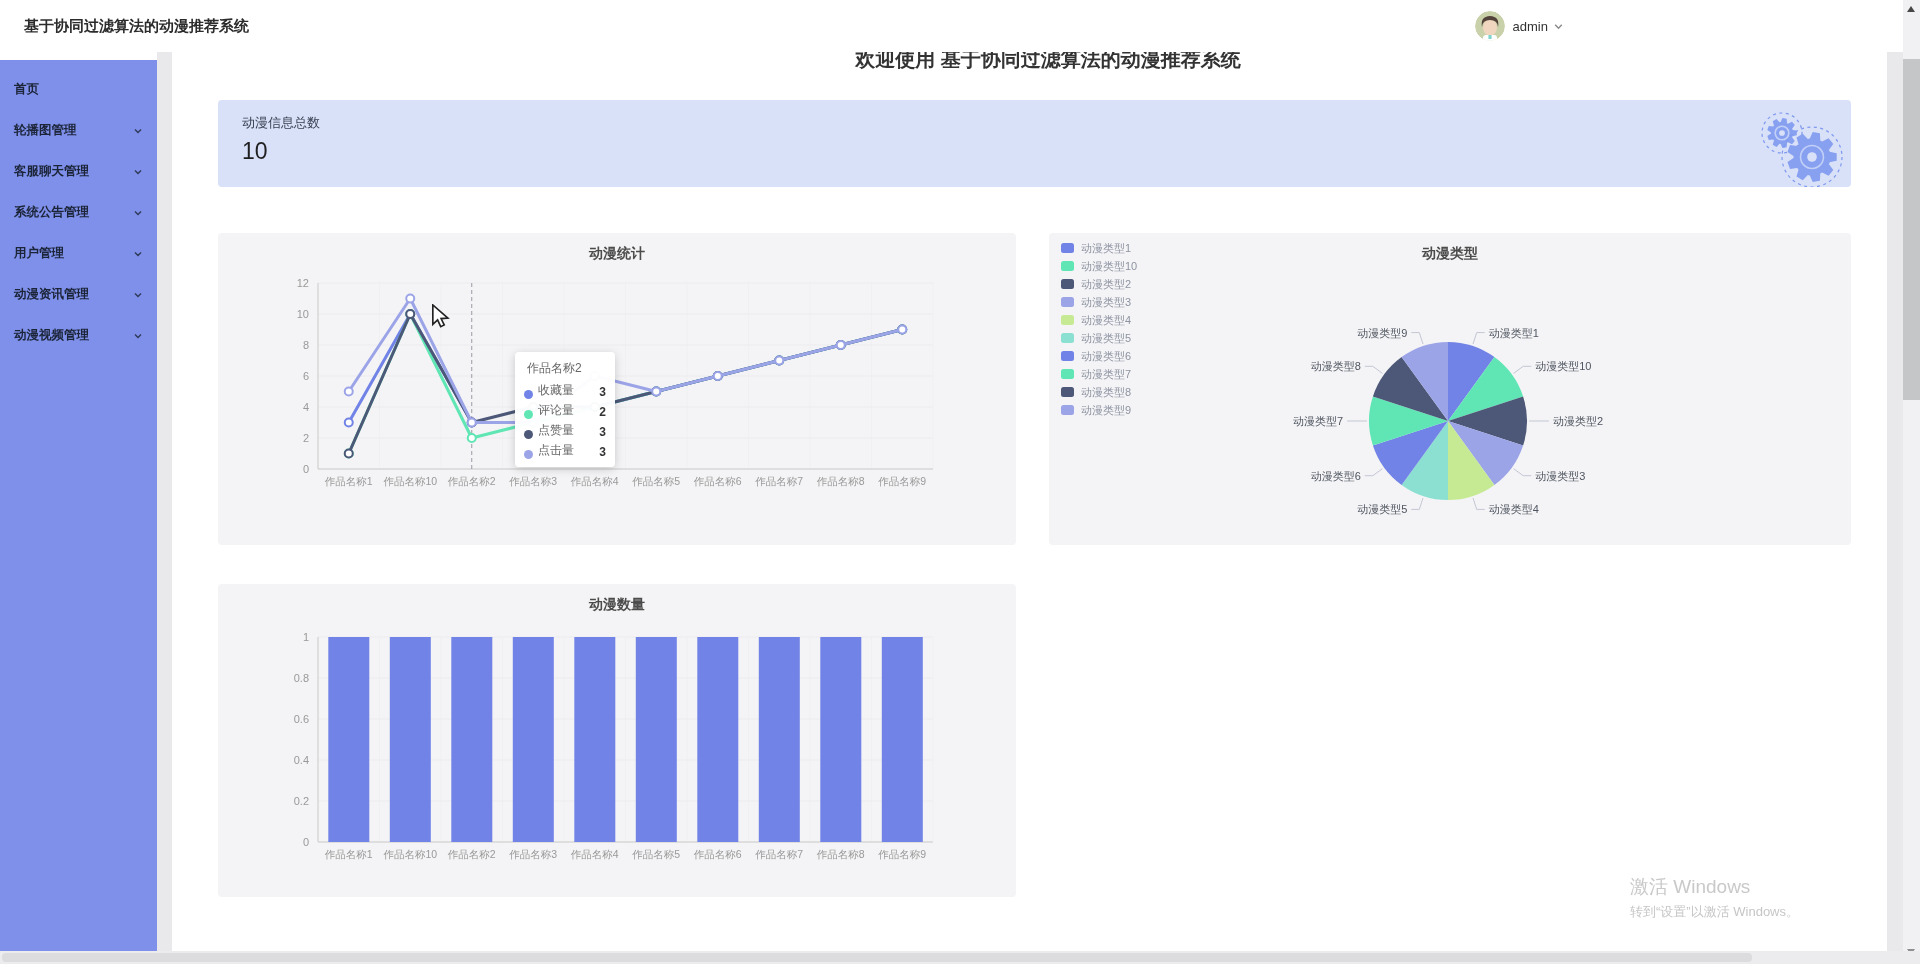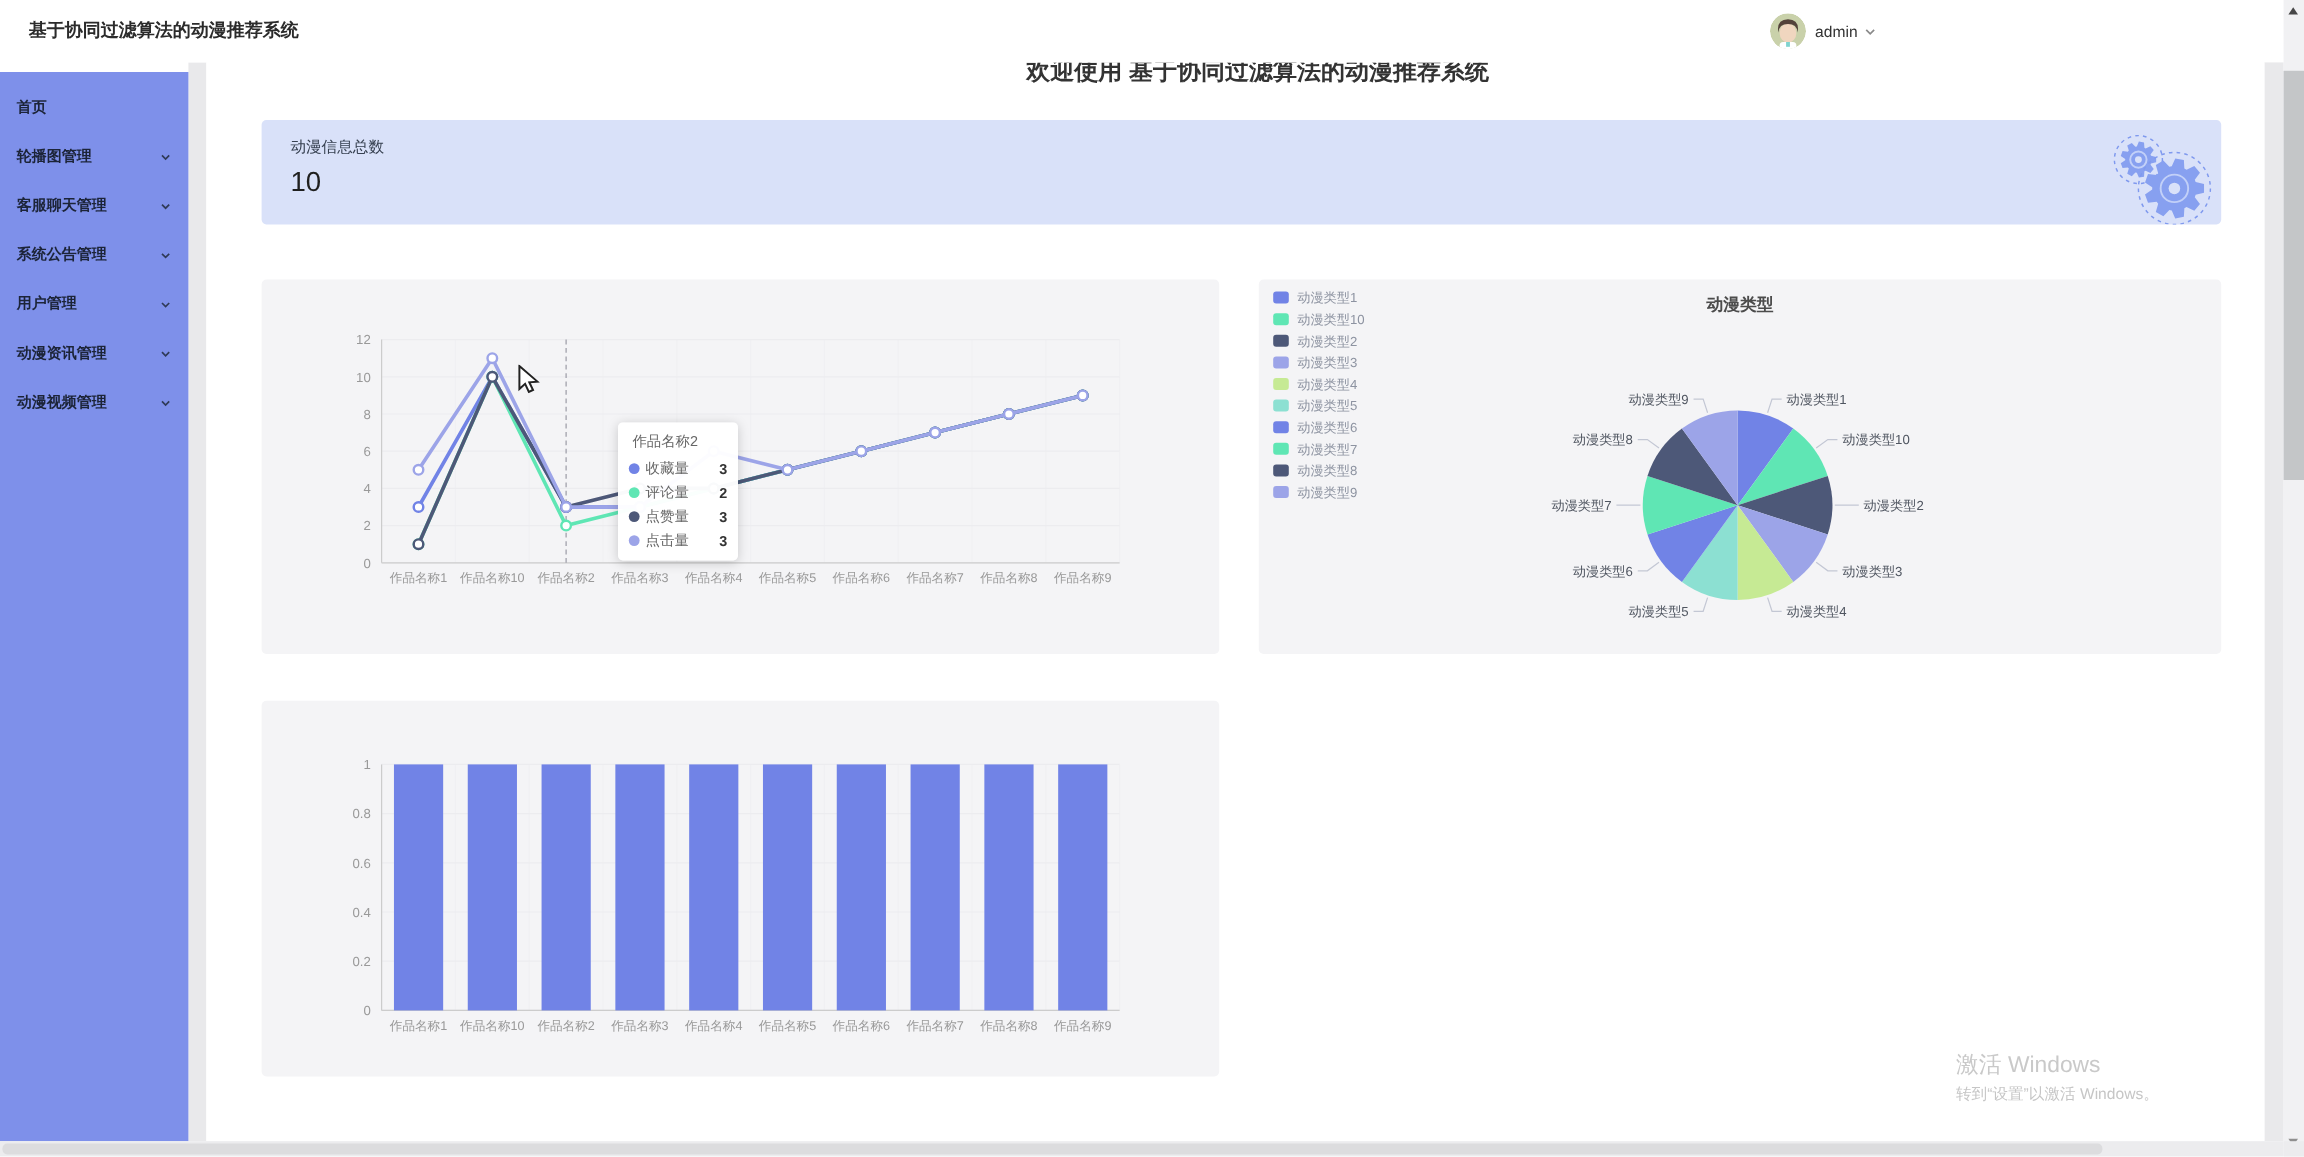--- a/index.html
+++ b/index.html
@@ -33,21 +33,21 @@
   .card-line{left:46px;top:181px;width:798px;height:312px;}
   .card-pie{left:877px;top:181px;width:802px;height:312px;}
   .card-bar{left:46px;top:532px;width:798px;height:313px;}
   .chart-title{position:absolute;top:12px;left:0;width:100%;text-align:center;font-size:14px;font-weight:700;color:#4c4c4c;}
   .chart-svg{position:absolute;left:0;top:0;}
   svg text{font-family:"Liberation Sans","DejaVu Sans",sans-serif;}
   
   .tooltip{position:absolute;left:297px;top:119px;width:82px;background:rgba(255,255,255,.97);border-radius:4px;
            box-shadow:0 2px 10px rgba(0,0,0,.18);padding:8px 9px;z-index:10;}
   .tt-title{font-size:12px;color:#666;margin-bottom:5px;padding-left:3px;}
-  .tt-row{display:flex;align-items:center;margin-top:3px;font-size:12px;color:#666;}
+  .tt-row{display:flex;align-items:flex-end;margin-top:3px;font-size:12px;color:#666;}
   .tt-dot{width:9px;height:9px;border-radius:50%;margin-right:5px;flex:none;}
   .tt-val{margin-left:auto;font-weight:700;color:#333;}
   
   .pie-legend{position:absolute;left:12px;top:6px;}
   .lg-row{display:flex;align-items:center;height:18px;cursor:pointer;}
   .lg-swatch{width:13px;height:10px;border-radius:2.5px;flex:none;}
   .lg-label{margin-left:7px;font-size:11px;color:#8d93a1;}
   
   .watermark{position:absolute;left:1458px;top:822px;color:#c9c9c9;}
   .wm1{font-size:19px;}
@@ -150,20 +150,21 @@
           <circle cx="47" cy="33" r="6.82" fill="none" stroke="#c2d0f8" stroke-width="1.6"></circle>
           <circle cx="47" cy="33" r="2.8600000000000003" fill="#d9e1f9"></circle>
           <circle cx="77" cy="57" r="30" fill="none" stroke="#7f99ee" stroke-width="1.2" stroke-dasharray="3,3.5"></circle>
           <path d="M94.7,51.7 L101.7,53.3 L101.7,60.7 L94.7,62.3 L94.0,64.3 L98.3,70.1 L93.6,75.7 L87.1,72.5 L85.3,73.5 L84.9,80.7 L77.7,82.0 L74.8,75.4 L72.8,75.0 L67.8,80.2 L61.5,76.6 L63.5,69.7 L62.2,68.1 L55.0,68.9 L52.5,62.0 L58.5,58.0 L58.5,56.0 L52.5,52.0 L55.0,45.1 L62.2,45.9 L63.5,44.3 L61.5,37.4 L67.8,33.8 L72.8,39.0 L74.8,38.6 L77.7,32.0 L84.9,33.3 L85.3,40.5 L87.1,41.5 L93.6,38.3 L98.3,43.9 L94.0,49.7 Z" fill="#87a0f0"></path>
           <circle cx="77" cy="57" r="11.47" fill="none" stroke="#c2d0f8" stroke-width="1.6"></circle>
           <circle cx="77" cy="57" r="4.8100000000000005" fill="#d9e1f9"></circle>
         </svg>
     </section>
 
     <section class="card card-line">
+      <div class="chart-title">动漫统计</div>
       <svg class="chart-svg" id="lineChart" width="798" height="312">
           <line x1="100" y1="50" x2="100" y2="236" stroke="#f0f0f3" stroke-width="1"></line>
           <line x1="161.5" y1="50" x2="161.5" y2="236" stroke="#f0f0f3" stroke-width="1"></line>
           <line x1="223" y1="50" x2="223" y2="236" stroke="#f0f0f3" stroke-width="1"></line>
           <line x1="284.5" y1="50" x2="284.5" y2="236" stroke="#f0f0f3" stroke-width="1"></line>
           <line x1="346" y1="50" x2="346" y2="236" stroke="#f0f0f3" stroke-width="1"></line>
           <line x1="407.5" y1="50" x2="407.5" y2="236" stroke="#f0f0f3" stroke-width="1"></line>
           <line x1="469" y1="50" x2="469" y2="236" stroke="#f0f0f3" stroke-width="1"></line>
           <line x1="530.5" y1="50" x2="530.5" y2="236" stroke="#f0f0f3" stroke-width="1"></line>
           <line x1="592" y1="50" x2="592" y2="236" stroke="#f0f0f3" stroke-width="1"></line>
@@ -338,20 +339,21 @@
           <path d="M399,188 L323.9,163.6 A79,79 0 0 1 352.6,124.1 Z" fill="#4d5878"></path>
           <polyline points="333.5,140.4 323.8,133.3 315.8,133.3" fill="none" stroke="#c3c7d4" stroke-width="1"></polyline>
           <text x="311.76141952312986" y="137.3359715368" text-anchor="end" fill="#4f5560" font-size="11">动漫类型8</text>
           <path d="M399,188 L352.6,124.1 A79,79 0 0 1 399.0,109.0 Z" fill="#9ca4e8"></path>
           <polyline points="374.0,111.0 370.3,99.6 362.3,99.6" fill="none" stroke="#c3c7d4" stroke-width="1"></polyline>
           <text x="358.26141952312986" y="103.55174398455073" text-anchor="end" fill="#4f5560" font-size="11">动漫类型9</text>
         </svg>
     </section>
 
     <section class="card card-bar">
+      <div class="chart-title">动漫数量</div>
       <svg class="chart-svg" id="barChart" width="798" height="313">
           <line x1="100" y1="53" x2="100" y2="258" stroke="#f0f0f3" stroke-width="1"></line>
           <line x1="161.5" y1="53" x2="161.5" y2="258" stroke="#f0f0f3" stroke-width="1"></line>
           <line x1="223" y1="53" x2="223" y2="258" stroke="#f0f0f3" stroke-width="1"></line>
           <line x1="284.5" y1="53" x2="284.5" y2="258" stroke="#f0f0f3" stroke-width="1"></line>
           <line x1="346" y1="53" x2="346" y2="258" stroke="#f0f0f3" stroke-width="1"></line>
           <line x1="407.5" y1="53" x2="407.5" y2="258" stroke="#f0f0f3" stroke-width="1"></line>
           <line x1="469" y1="53" x2="469" y2="258" stroke="#f0f0f3" stroke-width="1"></line>
           <line x1="530.5" y1="53" x2="530.5" y2="258" stroke="#f0f0f3" stroke-width="1"></line>
           <line x1="592" y1="53" x2="592" y2="258" stroke="#f0f0f3" stroke-width="1"></line>

